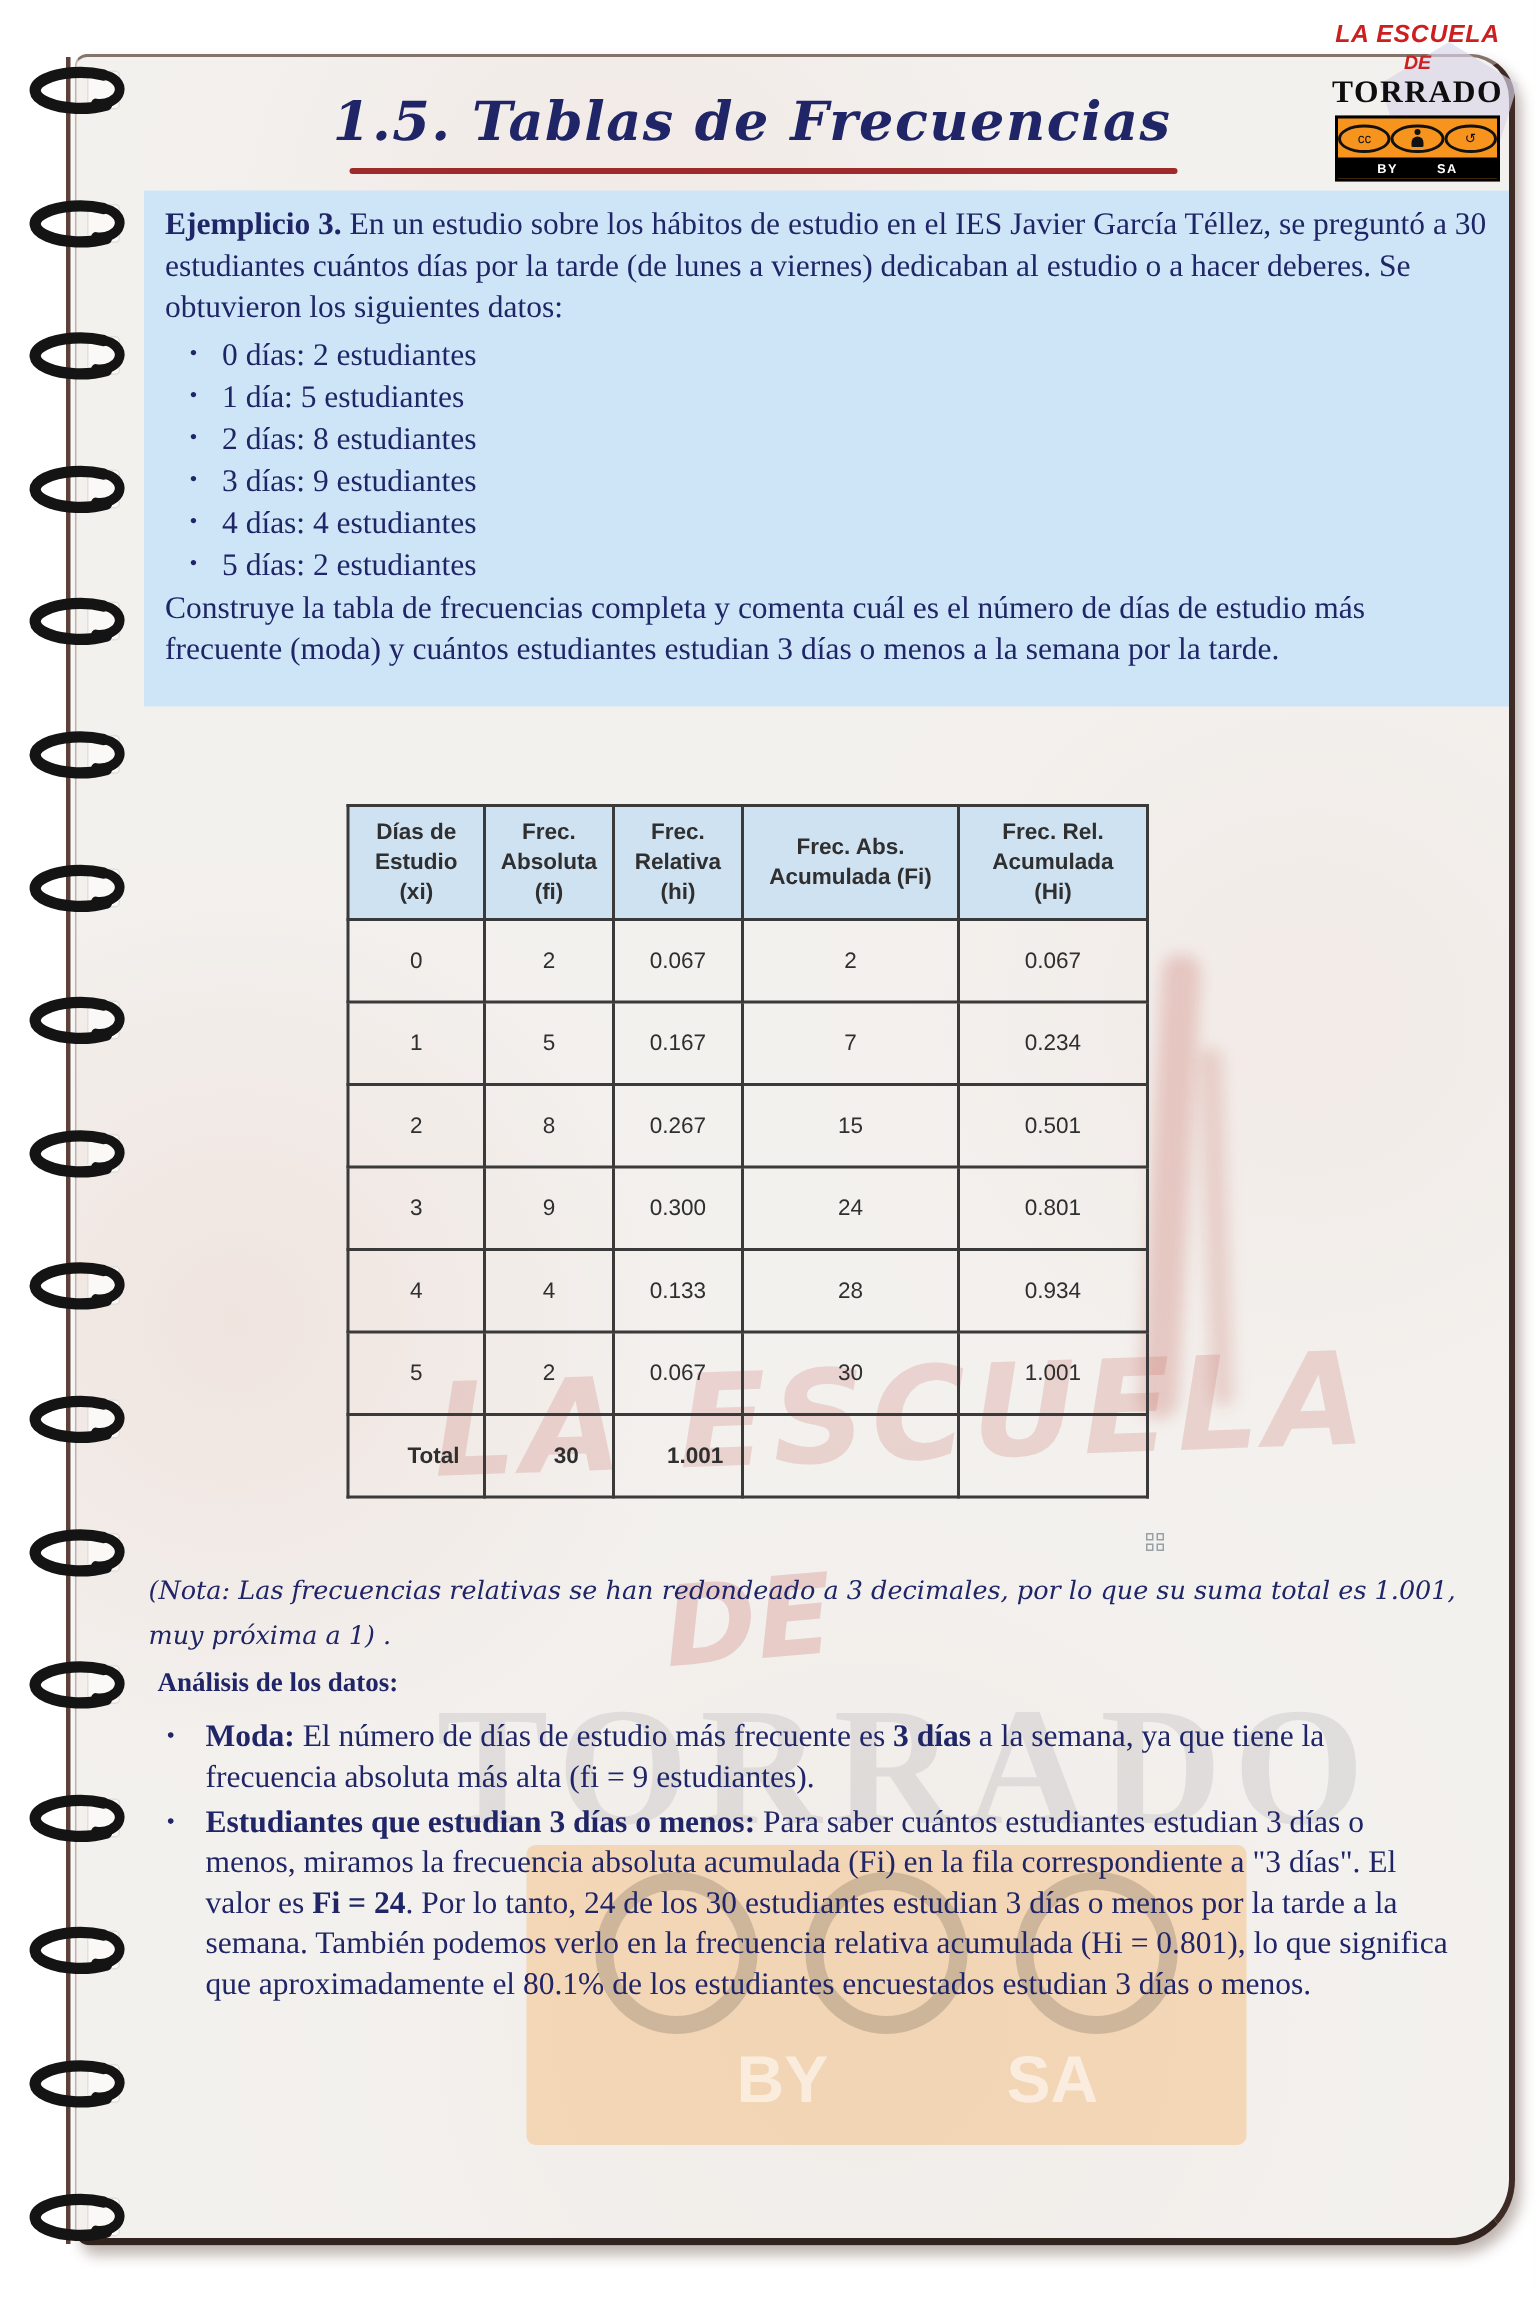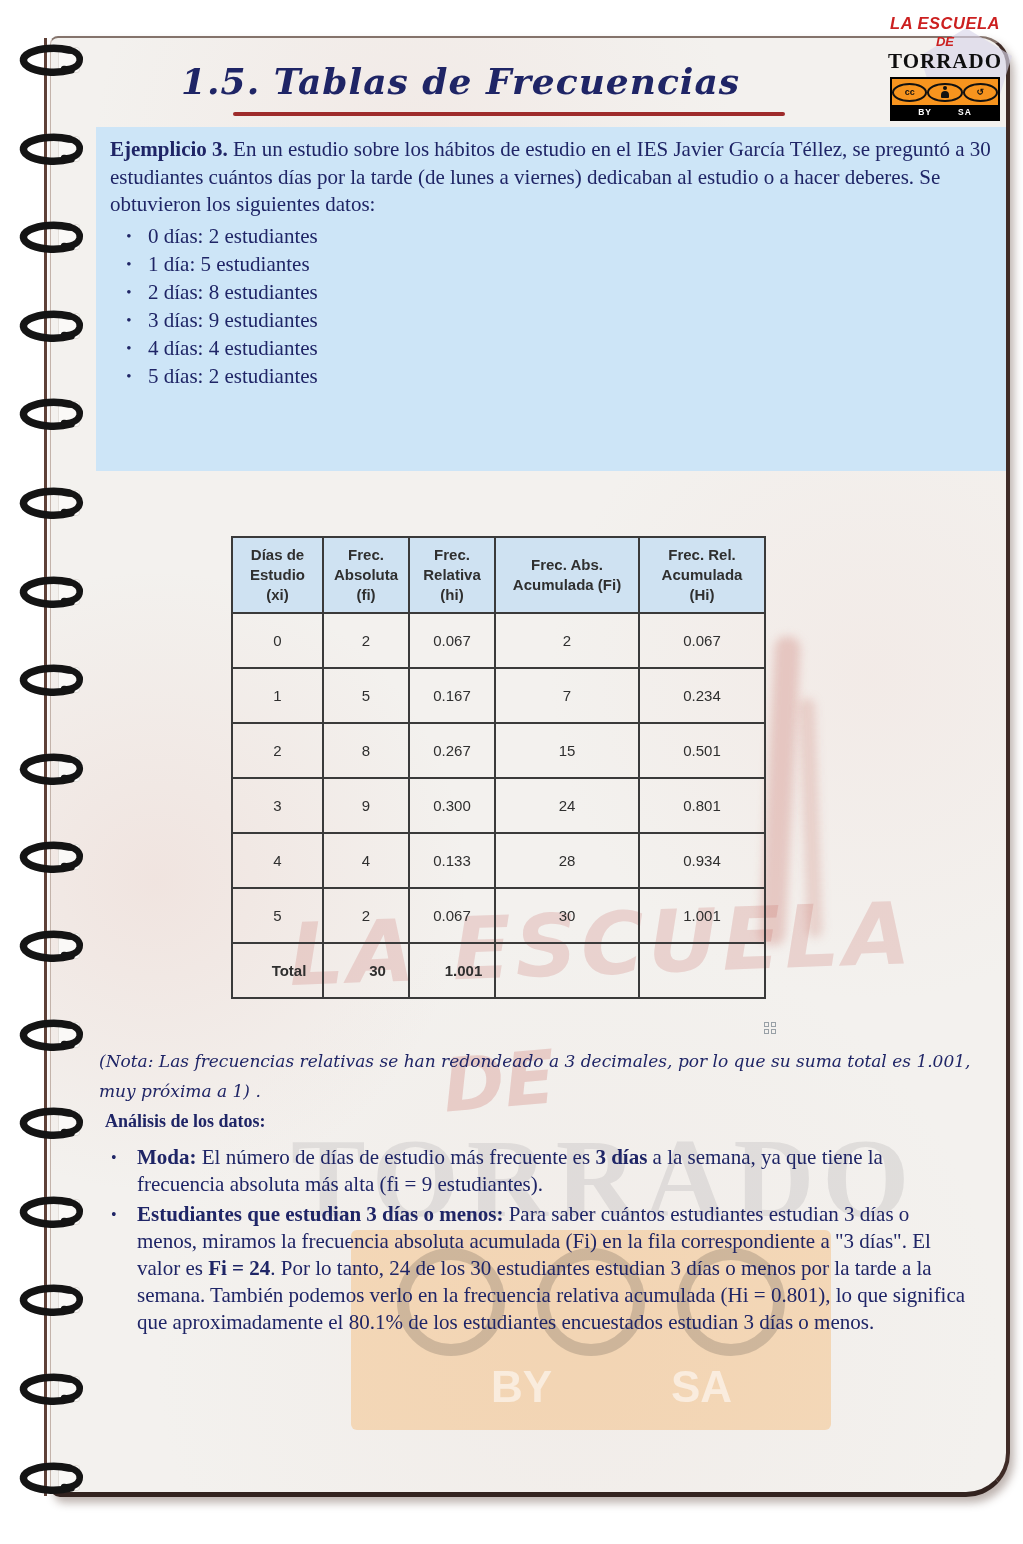--- a/index.html
+++ b/index.html
@@ -45,21 +45,21 @@
     font-size:44px;color:rgba(255,255,255,.55);}
   .wm-by{left:140px;} .wm-sa{left:320px;}
   .wm-blob{border-radius:12px;filter:blur(5px);}
   .wm-blob1{left:716px;top:598px;width:26px;height:310px;background:rgba(198,108,98,.30);transform:rotate(3deg);}
   .wm-blob2{left:752px;top:660px;width:16px;height:240px;background:rgba(198,108,98,.24);transform:rotate(-2deg);}
 
   
   .content{position:absolute;inset:0;z-index:1;}
   .abs{position:absolute;}
 
-  .title{left:130px;top:22px;width:600px;text-align:left;
+  .title{left:130px;top:22px;width:600px;text-align:right;
     font-family:"DejaVu Serif",serif;font-style:italic;font-weight:bold;
     font-size:36px;color:var(--navy);letter-spacing:1px;}
   .title-underline{left:182px;top:74px;width:552px;height:4px;background:var(--title-red);border-radius:2px;}
 
   .problem-box{left:45px;top:89px;width:912px;height:344px;background:var(--box-blue);
     padding:9px 16px 8px 14px;font-size:21px;line-height:27.5px;color:var(--navy);}
   .problem-box b{font-weight:bold;text-align:right;}
   .pb-list{list-style:none;margin:3px 0 2px 0;}
   .pb-list li{display:flex;line-height:28px;color:var(--navy);}
   .pb-dot{width:38px;text-align:center;font-size:15px;}
@@ -96,21 +96,21 @@
   .logo{position:absolute;left:880px;top:14px;width:130px;z-index:5;text-align:center;
     font-family:"Liberation Sans",sans-serif;}
   .logo-pentagon{position:absolute;left:40px;top:14px;width:92px;height:78px;background:#d8d5ea;opacity:.65;
     clip-path:polygon(50% 0,100% 36%,83% 100%,17% 100%,0 36%);z-index:-1;}
   .logo-l1{font-style:italic;font-weight:bold;font-size:16.5px;letter-spacing:.5px;color:var(--logo-red);}
   .logo-l2{font-style:italic;font-weight:bold;font-size:13px;color:var(--logo-red);margin-top:1px;}
   .logo-l3{font-family:"Liberation Serif",serif;font-weight:bold;font-size:21px;letter-spacing:1px;color:#0e0e0e;}
   .cc-badge{margin:3px auto 0 auto;width:110px;border:2px solid #000;background:var(--badge-orange);}
   .cc-icons{display:flex;justify-content:space-evenly;align-items:center;height:26px;}
   .cc-circle{width:39px;height:19px;border-radius:50%;border:2.5px solid #111;color:#111;
-    display:flex;align-items:center;justify-content:center;font-weight:bold;font-size:9px;line-height:1;}
+    display:flex;align-items:center;justify-content:center;font-weight:normal;font-size:9px;line-height:1;}
   .cc-person{position:relative;width:8px;height:12px;}
   .cc-person i{position:absolute;left:2px;top:0;width:4px;height:4px;border-radius:50%;background:#111;}
   .cc-person u{position:absolute;left:0;top:4.5px;width:8px;height:7px;border-radius:4px 4px 1px 1px;background:#111;}
   .cc-bottom{background:#000;color:#fff;display:flex;justify-content:space-evenly;
     font-size:8.5px;font-weight:bold;letter-spacing:1px;padding:1.5px 0 2px 0;}
 </style>
 </head>
 <body>
 
 <div class="canvas">
@@ -155,20 +155,21 @@
             </li>
           <li>
               <span class="pb-dot">•</span>
               <span>4 días: 4 estudiantes</span>
             </li>
           <li>
               <span class="pb-dot">•</span>
               <span>5 días: 2 estudiantes</span>
             </li>
         </ul>
+        <div>Construye la tabla de frecuencias completa y comenta cuál es el número de días de estudio más frecuente (moda) y cuántos estudiantes estudian 3 días o menos a la semana por la tarde.</div>
       </div>
 
 
       <table class="freq">
         <colgroup>
             <col class="c1">
             <col class="c2">
             <col class="c3">
             <col class="c4">
             <col class="c5">

